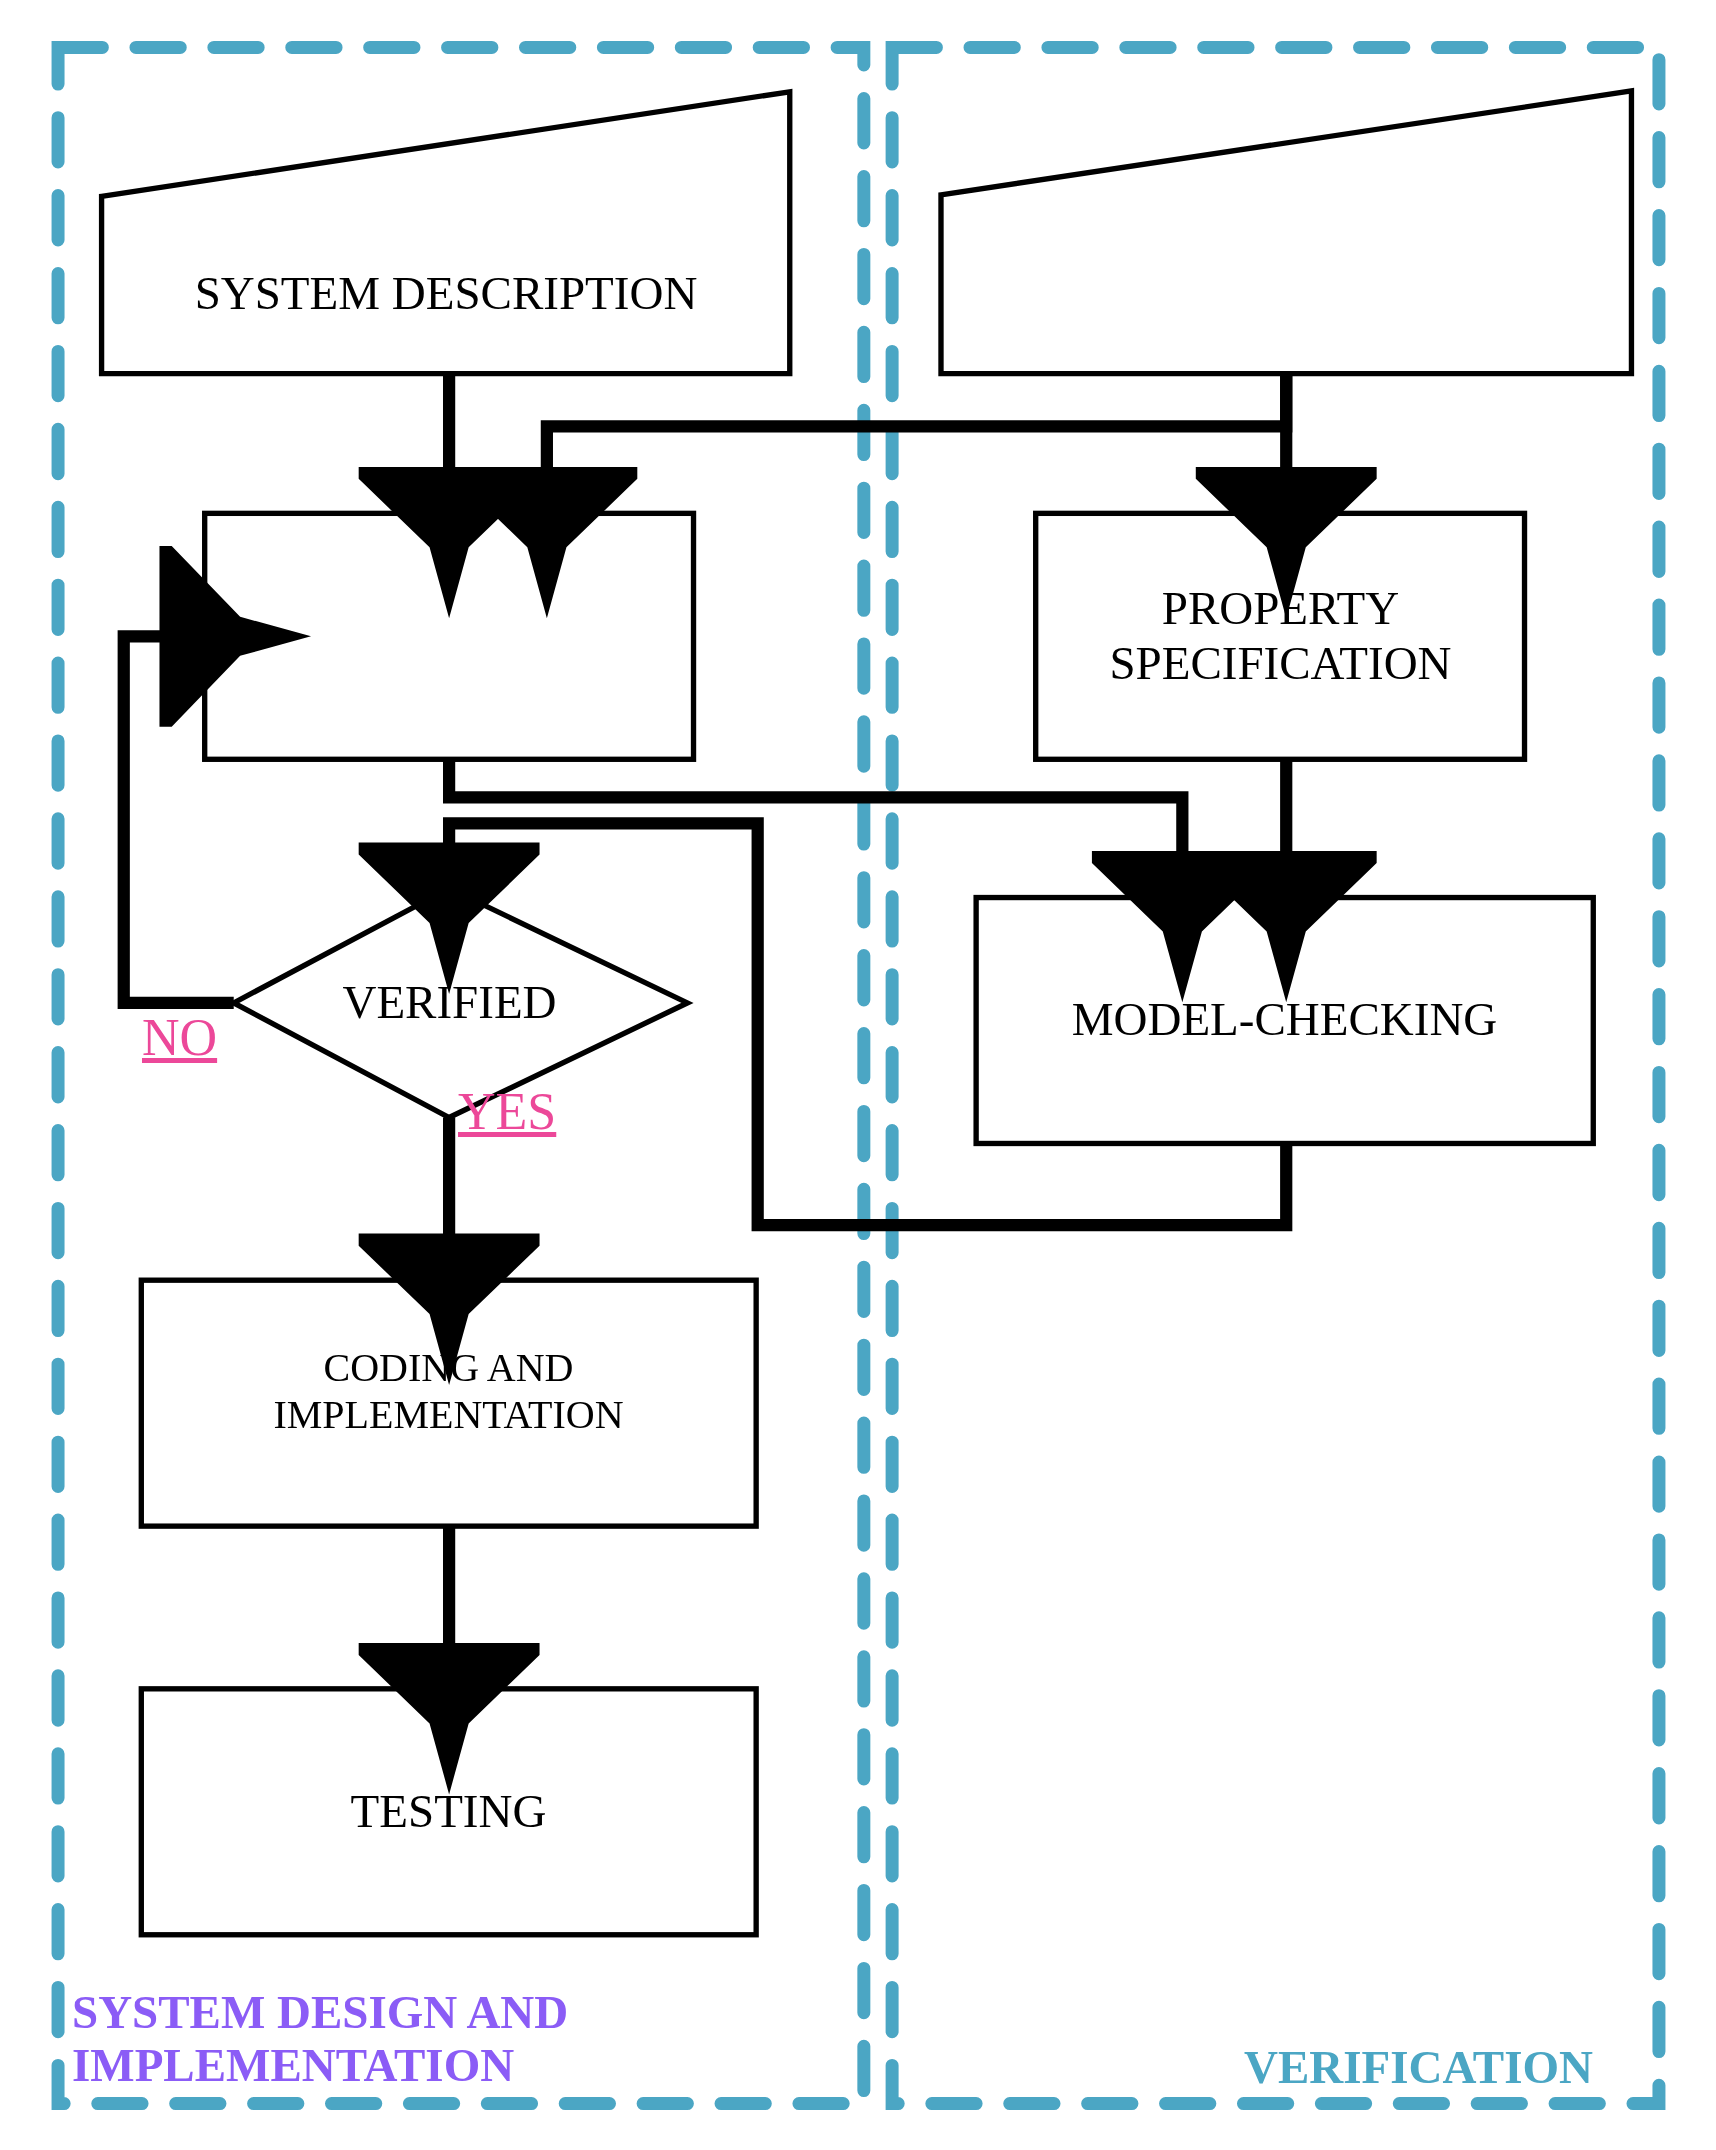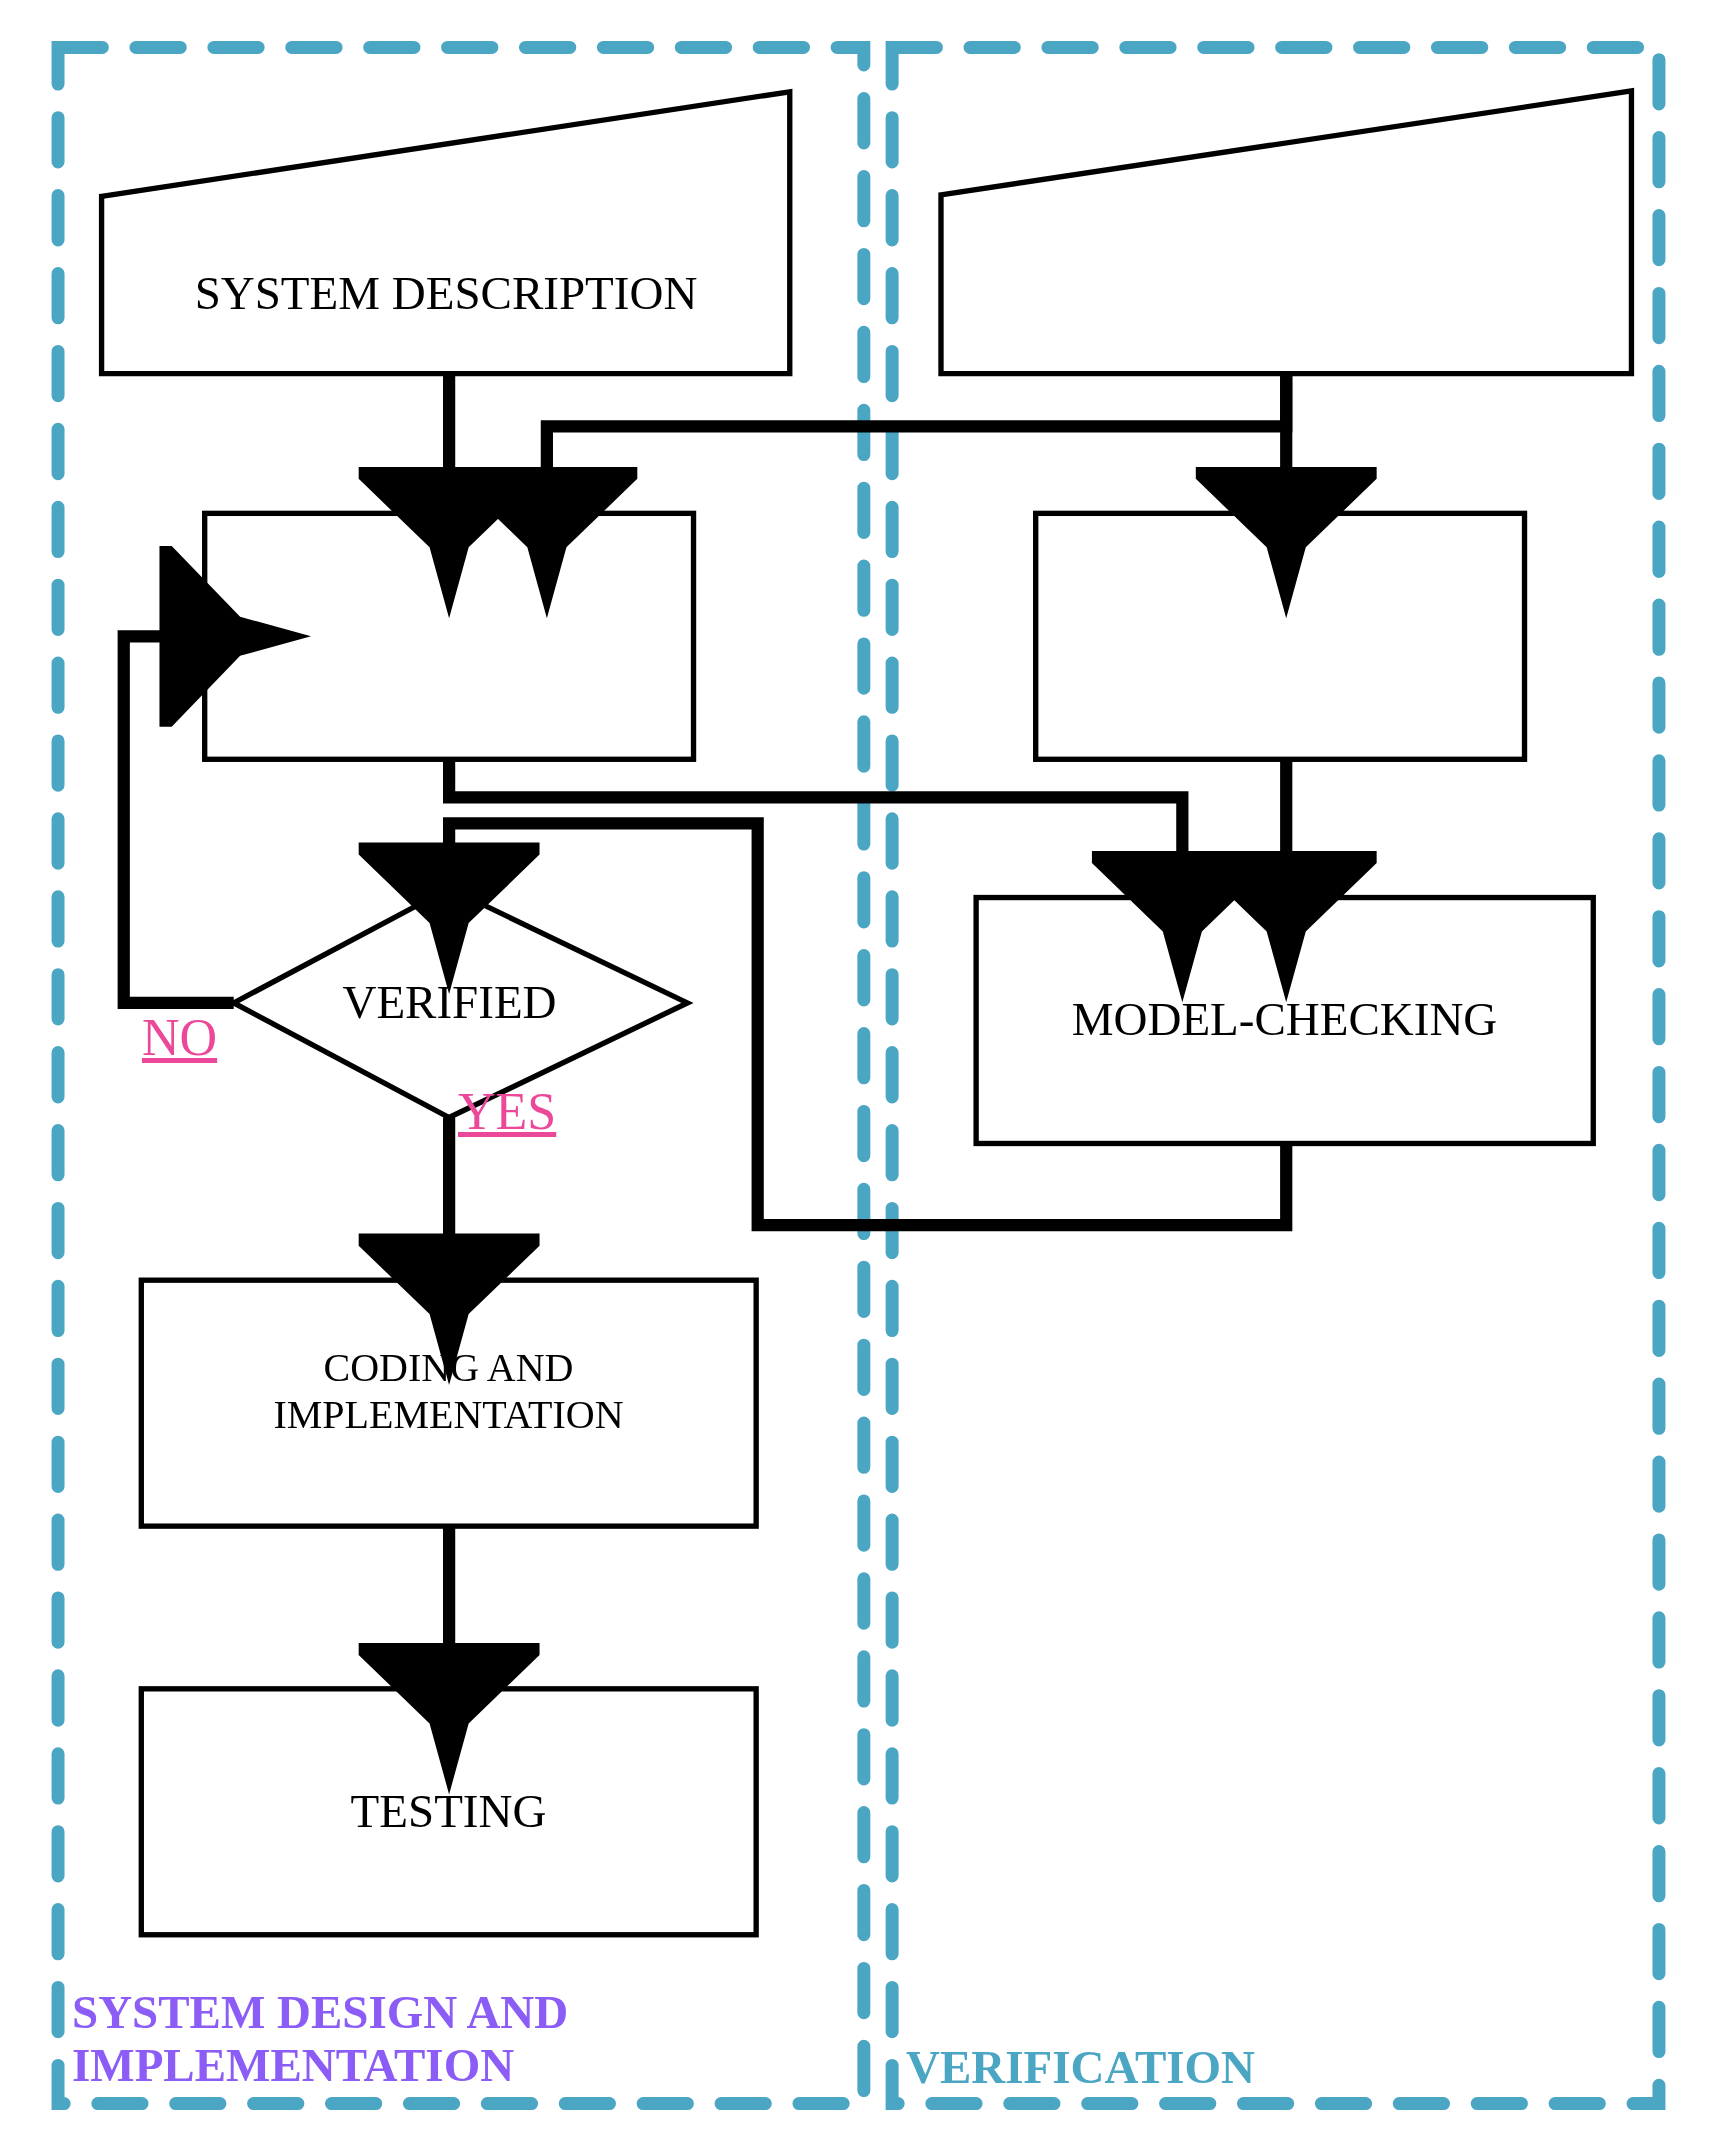--- a/index.html
+++ b/index.html
@@ -148,33 +148,35 @@
     
     <g>
       <path d="M 588,1998 L 588,2170" fill="none" stroke="#000000" stroke-width="16" marker-end="url(#arrowhead)"></path>
     </g>
   </svg>
 
   <div class="node-label" style="left:102px; top:252px; width:688px; height:84px; font-size:47px;">SYSTEM DESCRIPTION</div>
 
 
 
+  <div class="node-label" style="left:1036px; top:571px; width:489px; height:130px; font-size:47px;">PROPERTY
+SPECIFICATION</div>
 
   <div class="node-label" style="left:266px; top:961px; width:367px; height:84px; font-size:47px;">VERIFIED</div>
 
   <div class="node-label" style="left:976px; top:978px; width:617px; height:84px; font-size:47px;">MODEL-CHECKING</div>
 
   <div class="node-label" style="left:141px; top:1326px; width:615px; height:130px; font-size:40px;">CODING AND
 IMPLEMENTATION</div>
 
   <div class="node-label" style="left:141px; top:1770px; width:615px; height:84px; font-size:47px;">TESTING</div>
 
   <div class="edge-label" style="left:142px; top:1008px; font-size:52px;">NO</div>
 
   <div class="edge-label" style="left:458px; top:1082px; font-size:52px;">YES</div>
 
   <div class="group-label" style="left:72px; top:1986px; width:687px; font-size:47px; color:#8b5cf6;">SYSTEM DESIGN AND
 IMPLEMENTATION</div>
 
-  <div class="group-label" style="left:906px; top:2041px; width:687px; font-size:47px; color:#4BA6C4;">VERIFICATION</div>
+  <div class="group-label" style="left:906px; top:2041px; width:687px; font-size:47px; color:#4BA6C4;text-align:right;">VERIFICATION</div>
 
 </div>
 
 
 </body></html>

